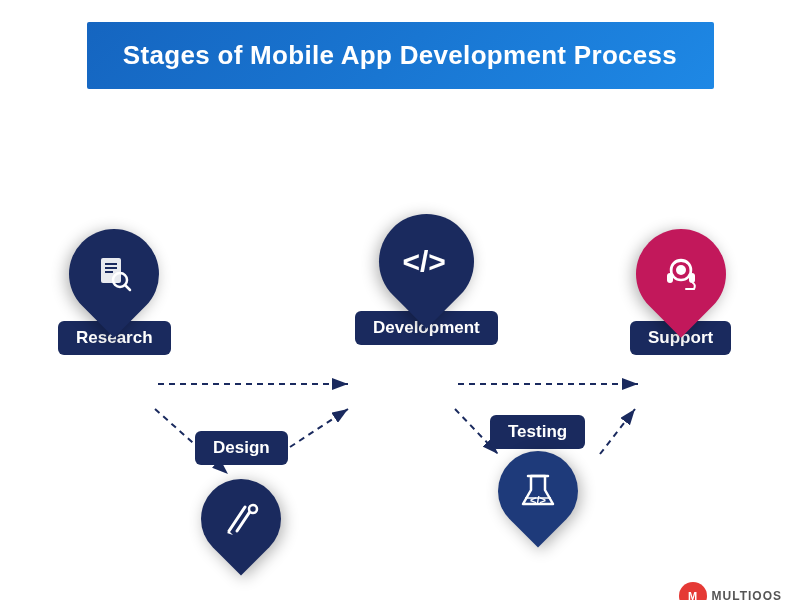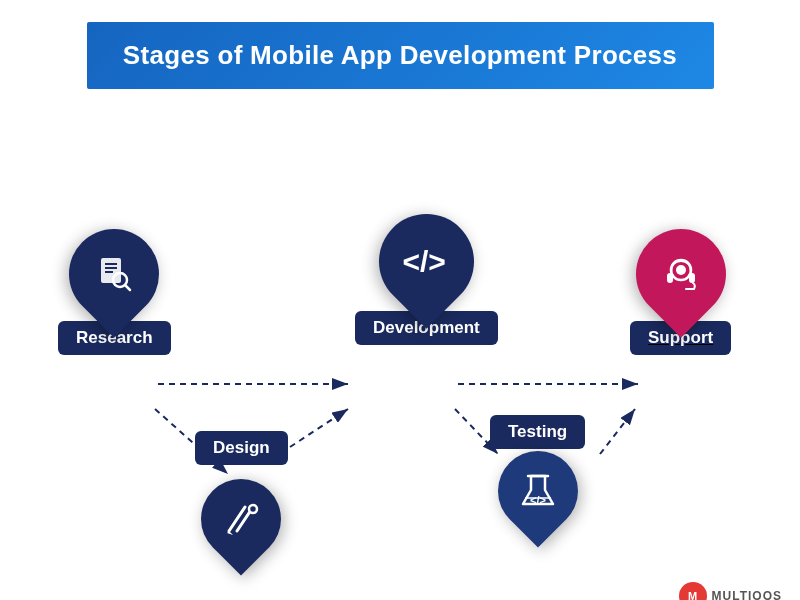--- a/index.html
+++ b/index.html
@@ -218,21 +218,21 @@
 
             <svg width="52" height="40" viewBox="0 0 52 40" fill="none">
               <text x="2" y="30" font-family="Arial" font-size="30" font-weight="bold" fill="white">&lt;/&gt;</text>
             </svg>
           </div>
         </div>
       </div>
       <div class="stage-label">Development</div>
     </div>
 
-    <div class="pin-wrapper pin-up" style="left: 630px; top: 130px; text-decoration: underline;">
+    <div class="pin-wrapper pin-up" style="left: 630px; top: 130px;">
       <div class="pin pin-lg">
         <div class="pin-circle" style="width:90px;height:90px;border-radius:50% 50% 0 50%;transform:rotate(45deg);background:#c2185b;">
           <div class="pin-circle-inner" style="transform:rotate(-45deg);">
 
             <svg width="46" height="46" viewBox="0 0 46 46" fill="none">
               <circle cx="23" cy="19" r="10" stroke="white" stroke-width="2.5" fill="none"></circle>
               <circle cx="23" cy="19" r="5" fill="white"></circle>
               <rect x="9" y="22" width="6" height="10" rx="3" fill="white"></rect>
               <rect x="31" y="22" width="6" height="10" rx="3" fill="white"></rect>
               <path d="M13 22 Q13 10 23 10 Q33 10 33 22" stroke="white" stroke-width="2" fill="none"></path>

